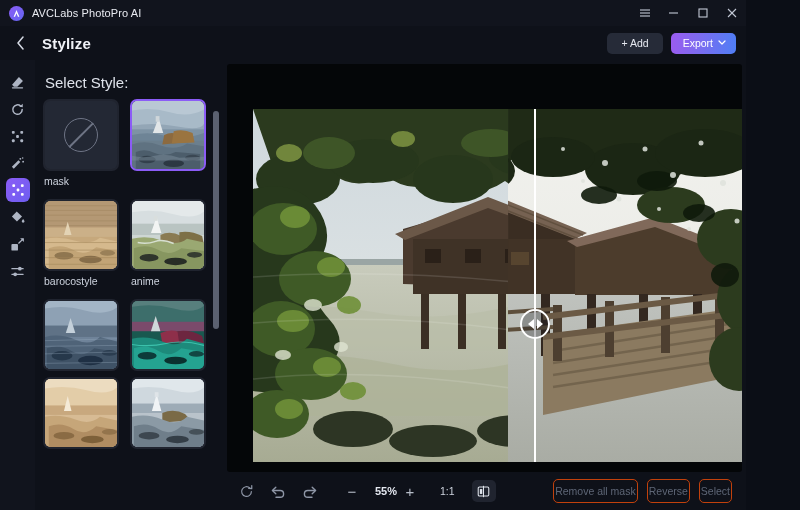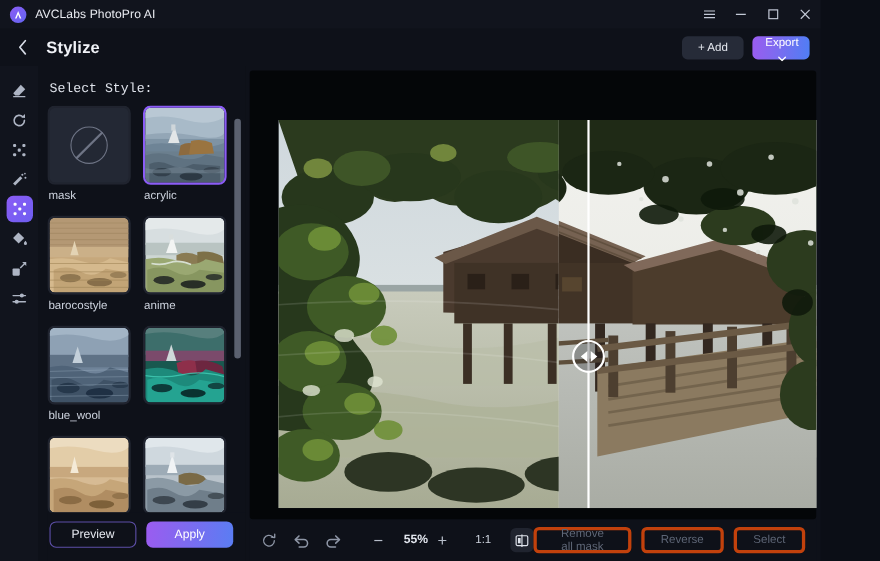--- a/index.html
+++ b/index.html
@@ -102,21 +102,20 @@
   .btn-export {
     height: 21px;
     padding: 0 10px 0 12px;
     border-radius: 5px;
     background: linear-gradient(95deg, #9b5cf0 0%, #7b6cf0 45%, #4f7ef5 100%);
     color: #fff;
     font-size: 10.5px;
     display: flex; align-items: center; gap: 5px;
     border: none;
     font-family: inherit;
-    flex-direction: column;
   }
   .chev { font-size: 8px; line-height: 1; }
 
   
   .body {
     flex: 1 1 auto;
     display: flex;
     min-height: 0;
     position: relative;
   }
@@ -149,23 +148,22 @@
     width: 188px;
     flex: 0 0 188px;
     background: #0e1119;
     position: relative;
     display: flex;
     flex-direction: column;
     padding-left: 8px;
   }
   .panel-label {
     color: #dfe3eb;
-    font-size: 12px;
+    font-size: 15px;
     padding: 14px 0 8px 2px;
-    font-family: Liberation Mono, monospace;
   }
   .style-scroll {
     flex: 1 1 auto;
     overflow: hidden;
     position: relative;
   }
   .style-grid {
     display: grid;
     grid-template-columns: 76px 76px;
     gap: 6px 11px;
@@ -362,23 +360,23 @@
     display: flex; align-items: center; justify-content: center;
     color: #dfe4ec;
   }
   .right-tools {
     margin-left: auto;
     display: flex;
     gap: 9px;
   }
   .mask-btn {
     height: 24px;
-    padding: 0 15px;
+    padding: 0 1px;
     border-radius: 5px;
-    border: 3px solid #c2410c;
+    border: 1px solid #c2410c;
     background: transparent;
     color: #5e6676;
     font-size: 10.5px;
     font-family: inherit;
     display: flex; align-items: center; justify-content: center;
   }
 </style>
 </head>
 <body>
 
@@ -546,21 +544,20 @@
                   <path d="M44 32 q10 -3 20 2 l2 10 -24 1z" fill="#9a7440"></path>
                   <path d="M0 46 q14 -5 30 1 t28 -2 l18 3 v24 H0z" fill="#5f7281"></path>
                   <path d="M4 54 q10 -4 20 1 t22 -1 l26 2 v16 H4z" fill="#4c5d6b"></path>
                   <ellipse cx="16" cy="62" rx="9" ry="4" fill="#33404c"></ellipse>
                   <ellipse cx="44" cy="66" rx="11" ry="4" fill="#2c3843"></ellipse>
                   <ellipse cx="64" cy="60" rx="8" ry="3" fill="#3a4753"></ellipse>
                   <path d="M0 58 q12 3 24 0 t26 2 l26 -1 v4 H0z" fill="#7b8e9c" opacity=".5"></path>
                 </svg>
               </div>
             </div>
-            <div class="style-name">acrylic</div>
           </div>
 
           <div class="style-cell">
             <div class="thumb">
               <div class="inner">
                 <svg viewBox="0 0 76 72" preserveAspectRatio="none">
                   <rect width="76" height="72" fill="#c6a87c"></rect>
                   <rect width="76" height="30" fill="#b49874"></rect>
                   <g stroke="#a88d68" stroke-width="1">
                     <line x1="0" y1="5" x2="76" y2="5"></line>
@@ -628,21 +625,20 @@
                   <ellipse cx="68" cy="55" rx="8" ry="3" fill="#2b3d50"></ellipse>
                   <g stroke="#9db0c2" stroke-width=".7" opacity=".5">
                     <line x1="0" y1="42" x2="76" y2="40"></line>
                       <line x1="0" y1="48" x2="76" y2="47"></line>
                     <line x1="0" y1="56" x2="76" y2="54"></line>
                       <line x1="0" y1="66" x2="76" y2="65"></line>
                   </g>
                 </svg>
               </div>
             </div>
-            <div class="style-name">blue_wool</div>
           </div>
 
           <div class="style-cell">
             <div class="thumb">
               <div class="inner">
                 <svg viewBox="0 0 76 72" preserveAspectRatio="none">
                   <rect width="76" height="72" fill="#19584f"></rect>
                   <rect width="76" height="26" fill="#3d6e6b"></rect>
                   <path d="M0 6 Q22 2 44 8 T76 5 L76 0 L0 0Z" fill="#577f7d"></path>
                   <rect y="22" width="76" height="10" fill="#7b4a6b"></rect>
@@ -701,24 +697,20 @@
             </div>
 
           </div>
 
         </div>
         <div class="scrollbar-track">
           <div class="scrollbar-thumb"></div>
         </div>
       </div>
 
-      <div class="panel-footer">
-        <button class="btn-preview">Preview</button>
-        <button class="btn-apply">Apply</button>
-      </div>
     </div>
 
     <div class="canvas-wrap">
       <div class="canvas">
         <div class="photo-frame">
 
           <div class="layer layer-before">
             <svg viewBox="0 0 508 353" preserveAspectRatio="none">
               <defs>
                 <linearGradient id="skyP" x1="0" y1="0" x2="0" y2="1">

